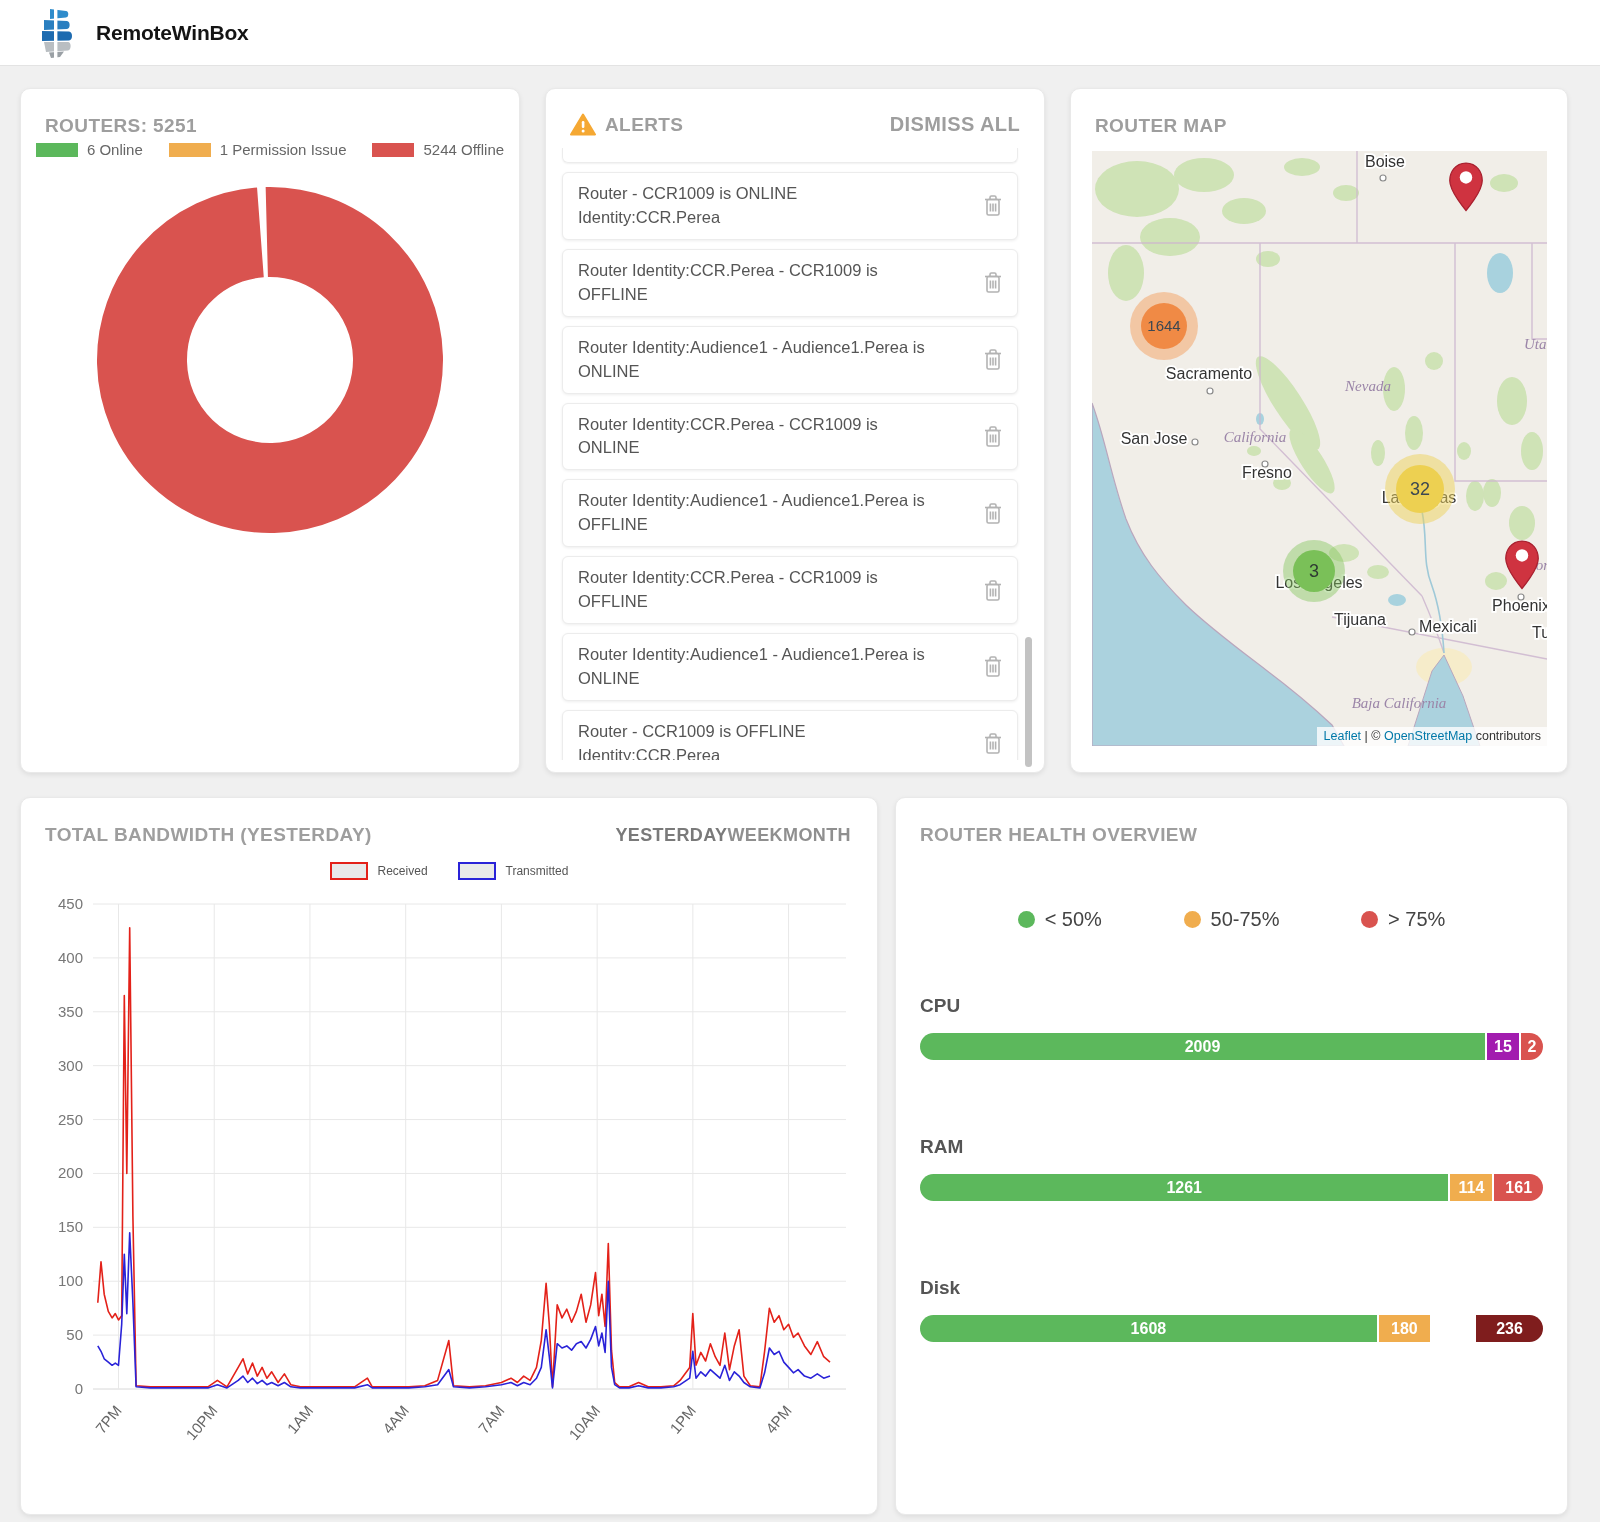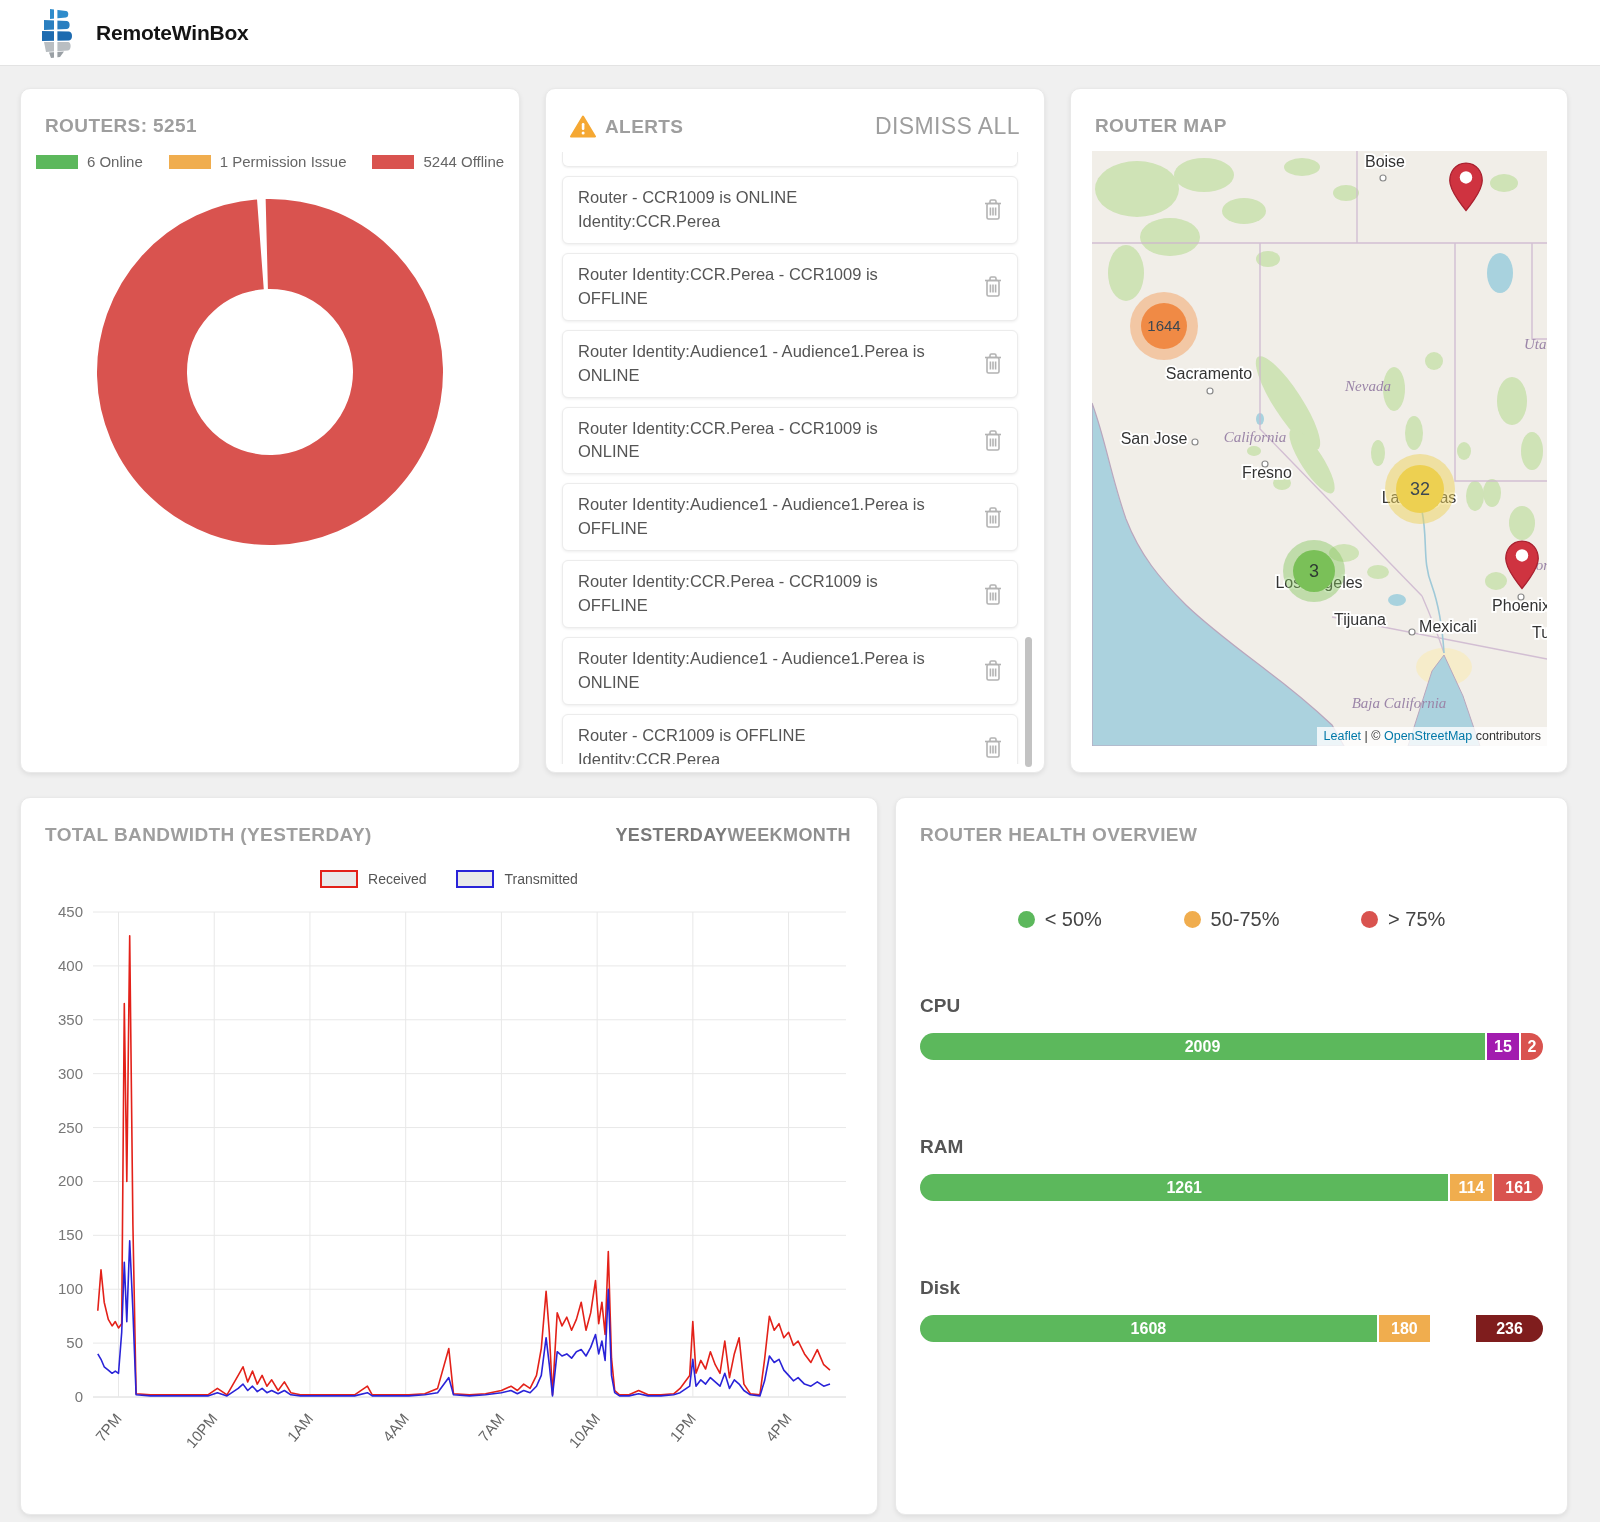--- a/index.html
+++ b/index.html
@@ -13,49 +13,49 @@
   .card{position:absolute;background:#fff;border:1px solid #e9e9e9;border-radius:10px;box-shadow:0 2px 5px rgba(0,0,0,.08);box-sizing:border-box;}
   #card-routers{left:20px;top:88px;width:500px;height:685px;}
   #card-alerts{left:545px;top:88px;width:500px;height:685px;}
   #card-map{left:1070px;top:88px;width:498px;height:685px;}
   #card-bandwidth{left:20px;top:797px;width:858px;height:718px;}
   #card-health{left:895px;top:797px;width:673px;height:718px;}
   .card-title{color:#9e9e9e;font-weight:bold;font-size:19px;letter-spacing:.4px;}
 
   
   #card-routers .card-title{padding:26px 0 0 24px;}
-  .r-legend{margin:16px auto 0;width:470px;display:flex;flex-wrap:wrap;justify-content:center;column-gap:26px;row-gap:10px;color:#666;font-size:15px;}
+  .r-legend{margin:4px auto 0;width:470px;display:flex;flex-wrap:wrap;justify-content:center;column-gap:26px;row-gap:10px;color:#666;font-size:15px;}
   .r-legend-item{display:flex;align-items:center;gap:9px;cursor:pointer;}
   .swatch{width:42px;height:14px;display:inline-block;}
   .donut-wrap{display:flex;justify-content:center;margin-top:16px;}
 
   
   .alerts-head{display:flex;justify-content:space-between;align-items:center;padding:24px 24px 12px 24px;}
   .alerts-title{display:flex;align-items:center;gap:9px;}
-  .dismiss-all{color:#9e9e9e;font-weight:normal;font-size:23px;letter-spacing:.4px;cursor:pointer;}
+  .dismiss-all{color:#9e9e9e;font-weight:bold;font-size:20px;letter-spacing:.4px;cursor:pointer;}
   .alerts-list{position:relative;margin:0 10px 0 14px;height:612px;overflow:hidden;padding-right:14px;}
   .alert-card{background:#fff;border:1px solid #ececec;border-radius:6px;box-shadow:0 1px 3px rgba(0,0,0,.07);padding:9px 12px 9px 15px;margin:0 2px 9px 2px;display:flex;align-items:center;justify-content:space-between;color:#555;font-size:16.5px;line-height:1.45;}
   .alert-card .msg{width:360px;}
   .alert-sliver{height:14px;border:1px solid #ececec;border-top:none;border-radius:0 0 6px 6px;box-shadow:0 1px 2px rgba(0,0,0,.06);margin:0 2px 9px 2px;}
   .trash-btn{background:none;border:none;padding:2px;cursor:pointer;line-height:0;}
   .alerts-scrollbar{position:absolute;right:0;top:0;width:8px;height:612px;}
   .alerts-thumb{position:absolute;right:0;top:398px;width:7px;height:130px;background:#c3c3c3;border-radius:4px;cursor:pointer;}
 
   
   #card-map .card-title{padding:26px 0 0 24px;}
   .map-frame{position:absolute;left:21px;top:62px;width:455px;height:595px;overflow:hidden;cursor:grab;}
   .map-attrib{position:absolute;right:0;bottom:0;background:rgba(255,255,255,.78);font-size:12.5px;color:#333;padding:2px 6px 3px 7px;}
   .map-attrib a{color:#0078a8;text-decoration:none;cursor:pointer;}
 
   
   .bw-head{display:flex;justify-content:space-between;align-items:center;padding:26px 26px 0 24px;}
   .bw-tabs{display:flex;}
   .bw-tab{color:#8f8f8f;font-weight:bold;font-size:18px;letter-spacing:.4px;cursor:pointer;}
   .bw-tab.active{color:#7a7a7a;}
-  .bw-legend{display:flex;justify-content:center;gap:30px;margin-top:24px;color:#555;font-size:14px;}
+  .bw-legend{display:flex;justify-content:center;gap:30px;margin-top:16px;color:#555;font-size:12px;}
   .bw-legend-item{display:flex;align-items:center;gap:10px;cursor:pointer;}
   .bw-swatch{width:38px;height:18px;background:#e9e9e9;display:inline-block;box-sizing:border-box;}
 
   
   #card-health .card-title{padding:26px 0 0 24px;}
   .h-legend{display:flex;justify-content:space-evenly;margin:62px 40px 0 40px;}
   .h-legend-item{display:flex;align-items:center;gap:10px;font-size:20px;color:#444;}
   .h-dot{width:17px;height:17px;border-radius:50%;display:inline-block;}
   .h-metric{margin:0 24px;}
   .h-metric .h-name{font-size:19px;font-weight:bold;color:#555;}

